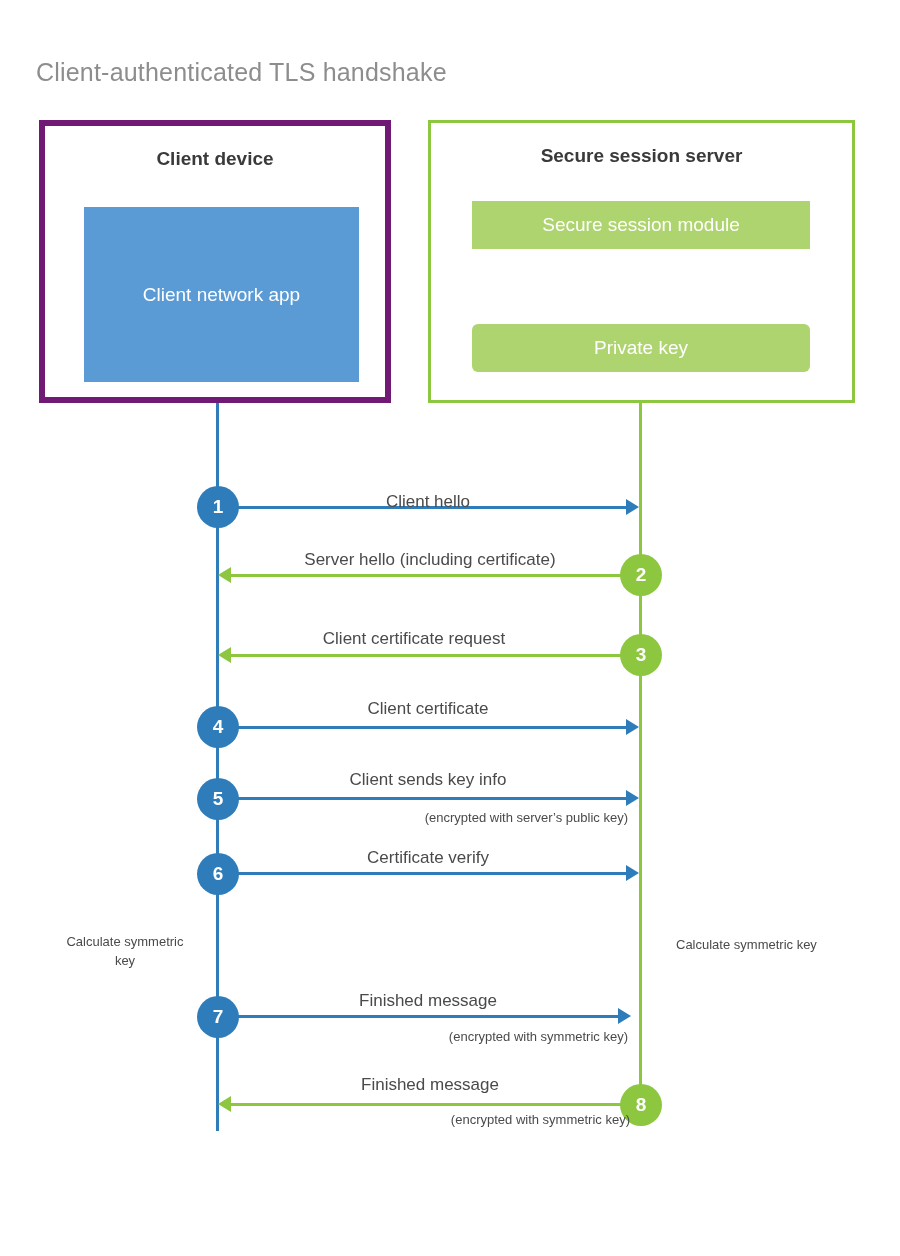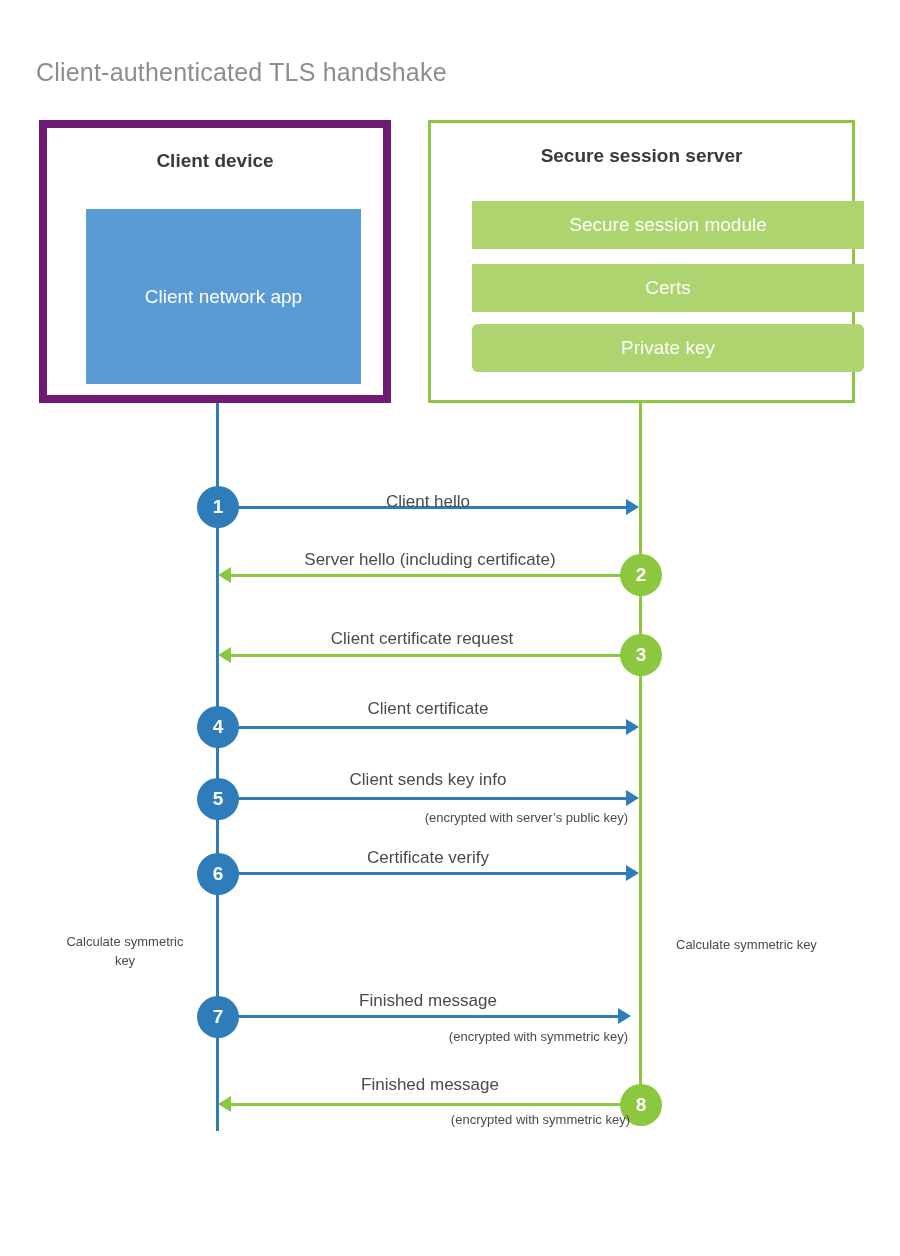--- a/index.html
+++ b/index.html
@@ -40,21 +40,21 @@
   .actor-box {
     position: absolute;
     background: #ffffff;
     box-sizing: border-box;
   }
   .actor-box.client {
     left: 39px;
     top: 120px;
     width: 352px;
     height: 283px;
-    border: 8px solid #701a75;
+    border: 6px solid #701a75;
   }
   .actor-box.server {
     left: 428px;
     top: 120px;
     width: 427px;
     height: 283px;
     border: 3px solid #8DC63F;
   }
   .actor-title {
     position: absolute;
@@ -81,21 +81,21 @@
     justify-content: center;
     text-align: right;
     line-height: 1.25;
     padding: 0 10px;
     box-sizing: border-box;
   }
 
   .server-item {
     position: absolute;
     left: 41px;
-    width: 392px;
+    width: 338px;
     height: 48px;
     background: #AED46F;
     color: #ffffff;
     font-size: 19px;
     display: flex;
     align-items: center;
     justify-content: center;
     text-align: center;
   }
   .server-item.i0 { top: 78px; }
@@ -206,41 +206,40 @@
   <div class="page-title">Client-authenticated TLS handshake</div>
 
   <div class="actor-box client">
     <div class="actor-title">Client device</div>
     <div class="client-app">Client network app</div>
   </div>
 
   <div class="actor-box server">
     <div class="actor-title">Secure session server</div>
     <div class="server-item i0">Secure session module</div>
-    <div class="server-item i1">Certs</div>
     <div class="server-item i2">Private key</div>
   </div>
 
   <div class="lifeline client-line"></div>
   <div class="lifeline server-line"></div>
 
   <div class="msg-line to-server" style="left:218px; top:506px; width:408px;"></div>
   <div class="arrowhead right" style="left:626px; top:499px;"></div>
   <div class="step-badge client-side" style="left:197px; top:486px;">1</div>
   <div class="msg-label" style="left:228px; top:492px; width:400px;">Client hello</div>
 
   <div class="msg-line to-client" style="left:230px; top:574px; width:410px;"></div>
   <div class="arrowhead left" style="left:218px; top:567px;"></div>
   <div class="step-badge server-side" style="left:620px; top:554px;">2</div>
   <div class="msg-label" style="left:230px; top:550px; width:400px;">Server hello (including certificate)</div>
 
   <div class="msg-line to-client" style="left:230px; top:654px; width:410px;"></div>
   <div class="arrowhead left" style="left:218px; top:647px;"></div>
   <div class="step-badge server-side" style="left:620px; top:634px;">3</div>
-  <div class="msg-label" style="left:222px; top:629px; width:400px;">Client certificate request</div>
+  <div class="msg-label" style="left:214px; top:629px; width:400px;">Client certificate request</div>
 
   <div class="msg-line to-server" style="left:218px; top:726px; width:408px;"></div>
   <div class="arrowhead right" style="left:626px; top:719px;"></div>
   <div class="step-badge client-side" style="left:197px; top:706px;">4</div>
   <div class="msg-label" style="left:228px; top:699px; width:400px;">Client certificate</div>
 
   <div class="msg-line to-server" style="left:218px; top:797px; width:408px;"></div>
   <div class="arrowhead right" style="left:626px; top:790px;"></div>
   <div class="step-badge client-side" style="left:197px; top:778px;">5</div>
   <div class="msg-label" style="left:228px; top:770px; width:400px;">Client sends key info</div>

